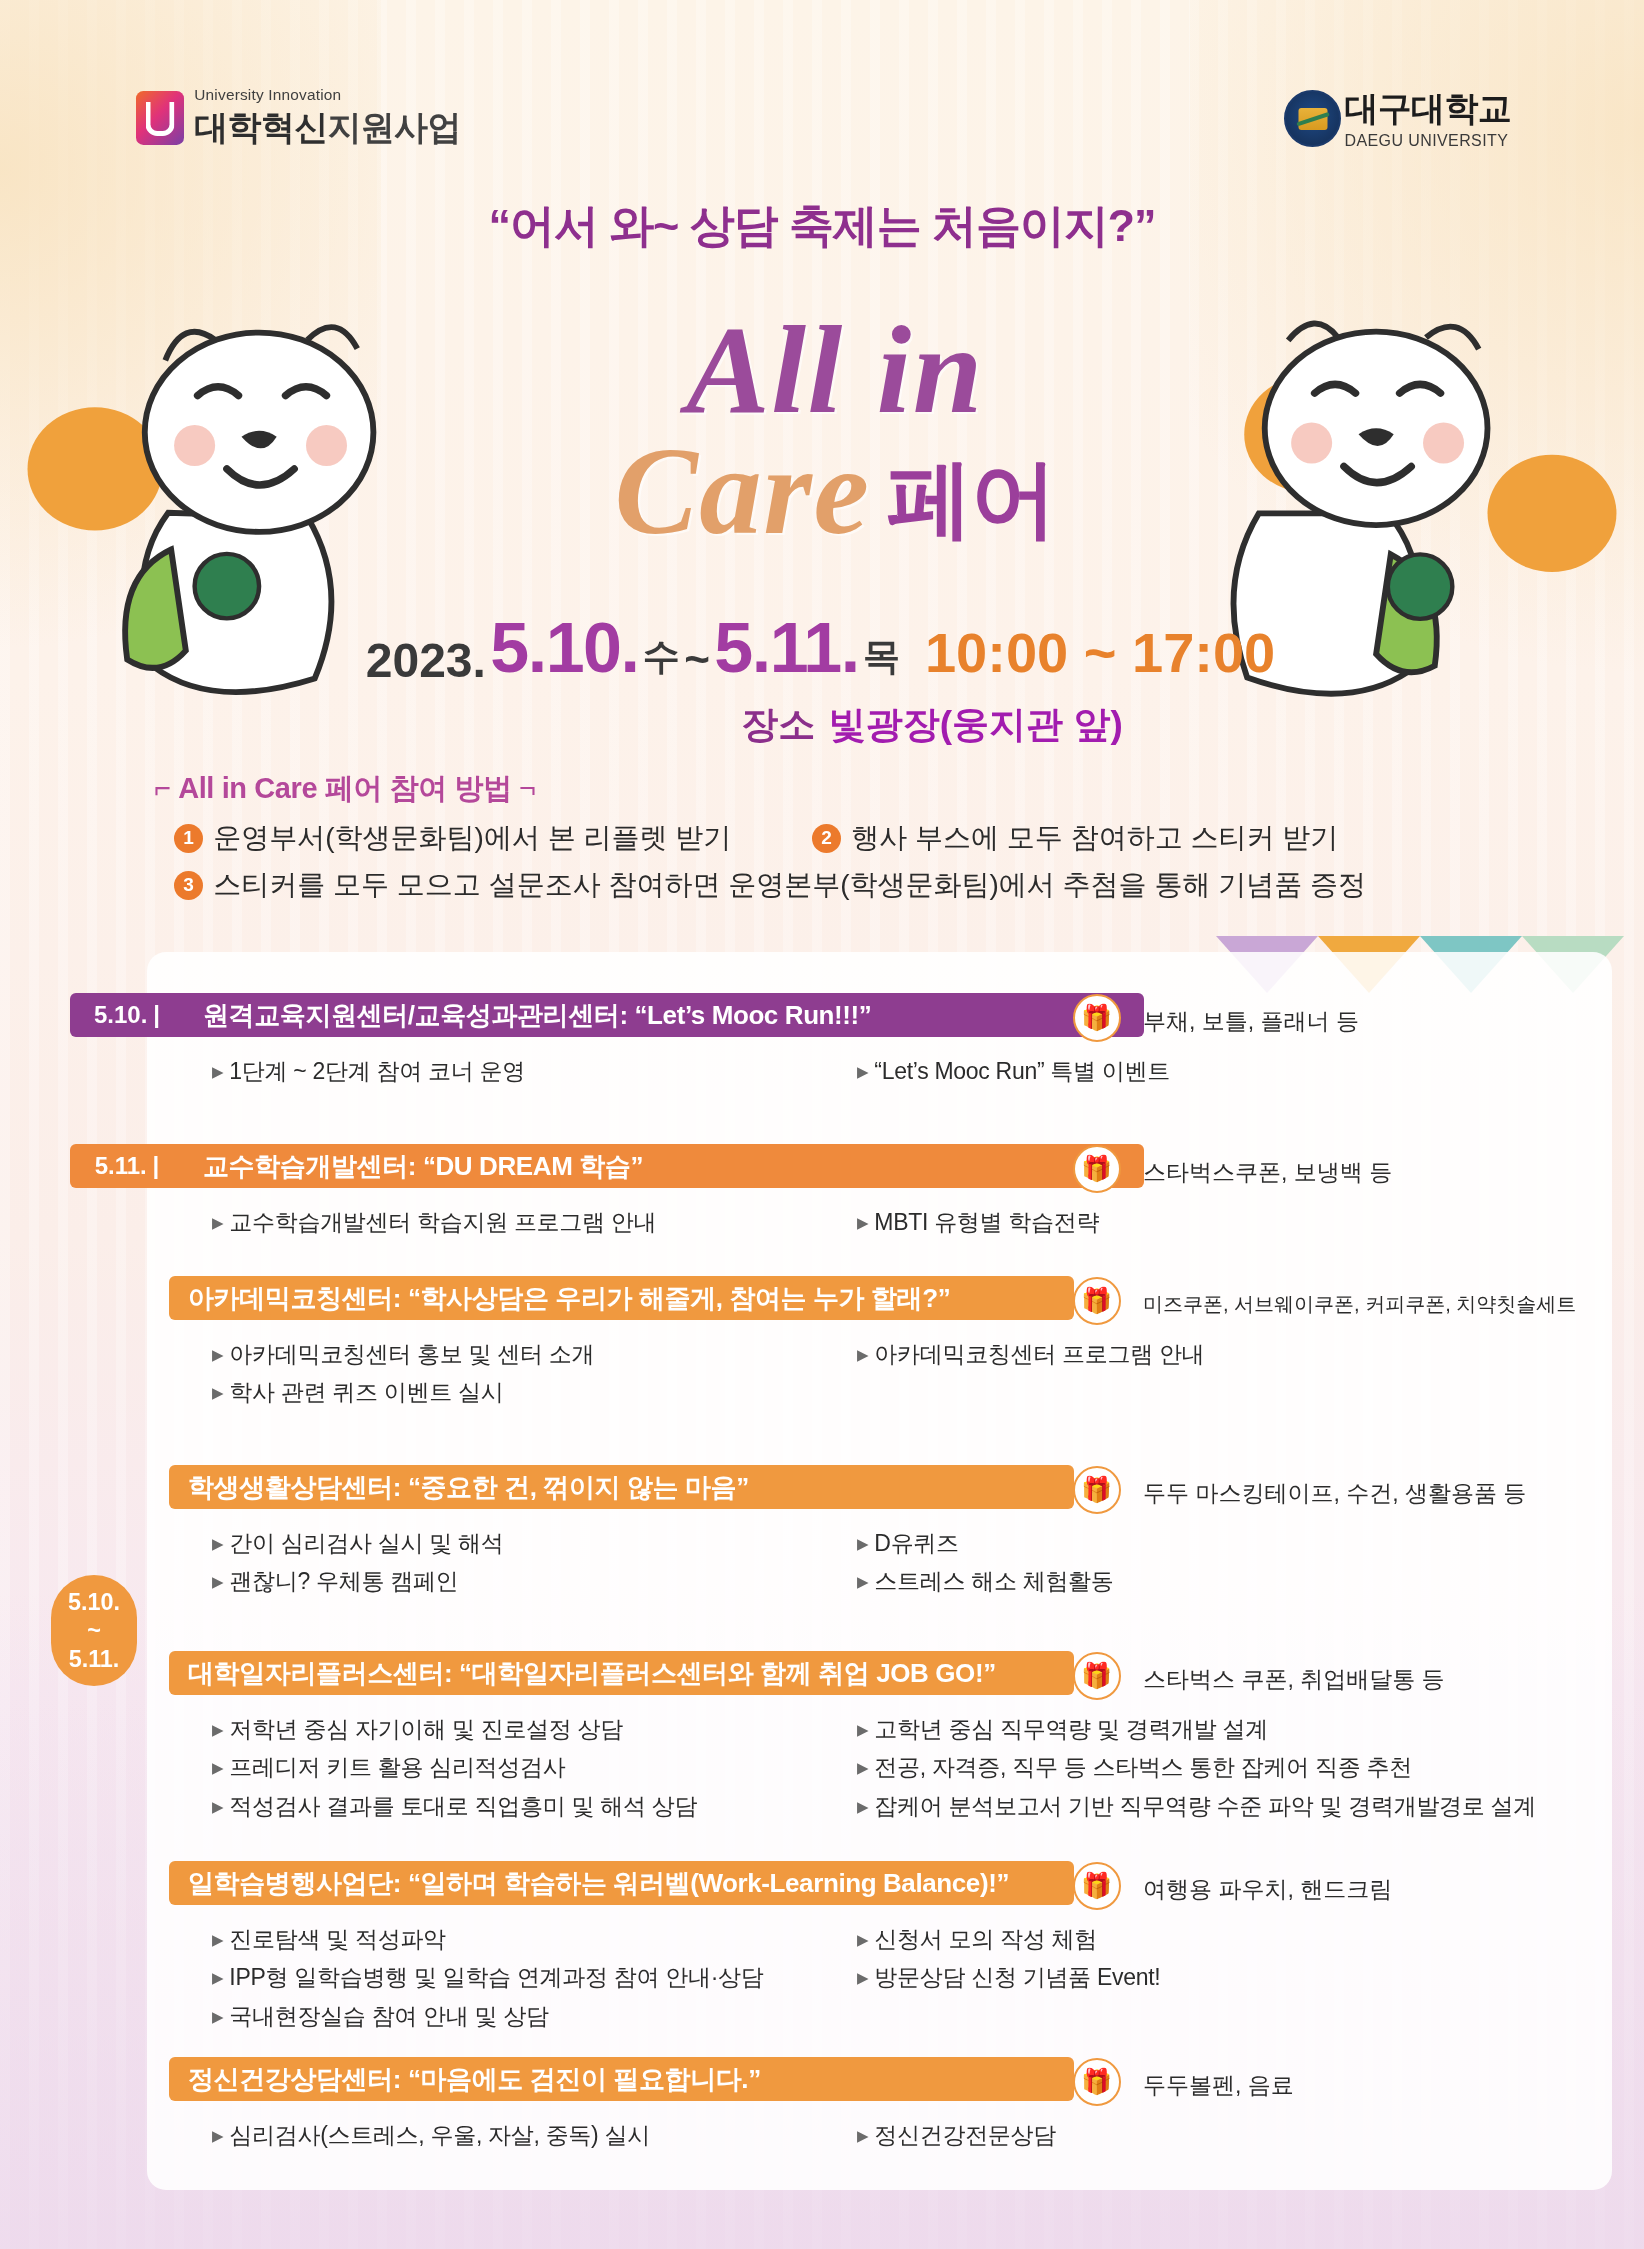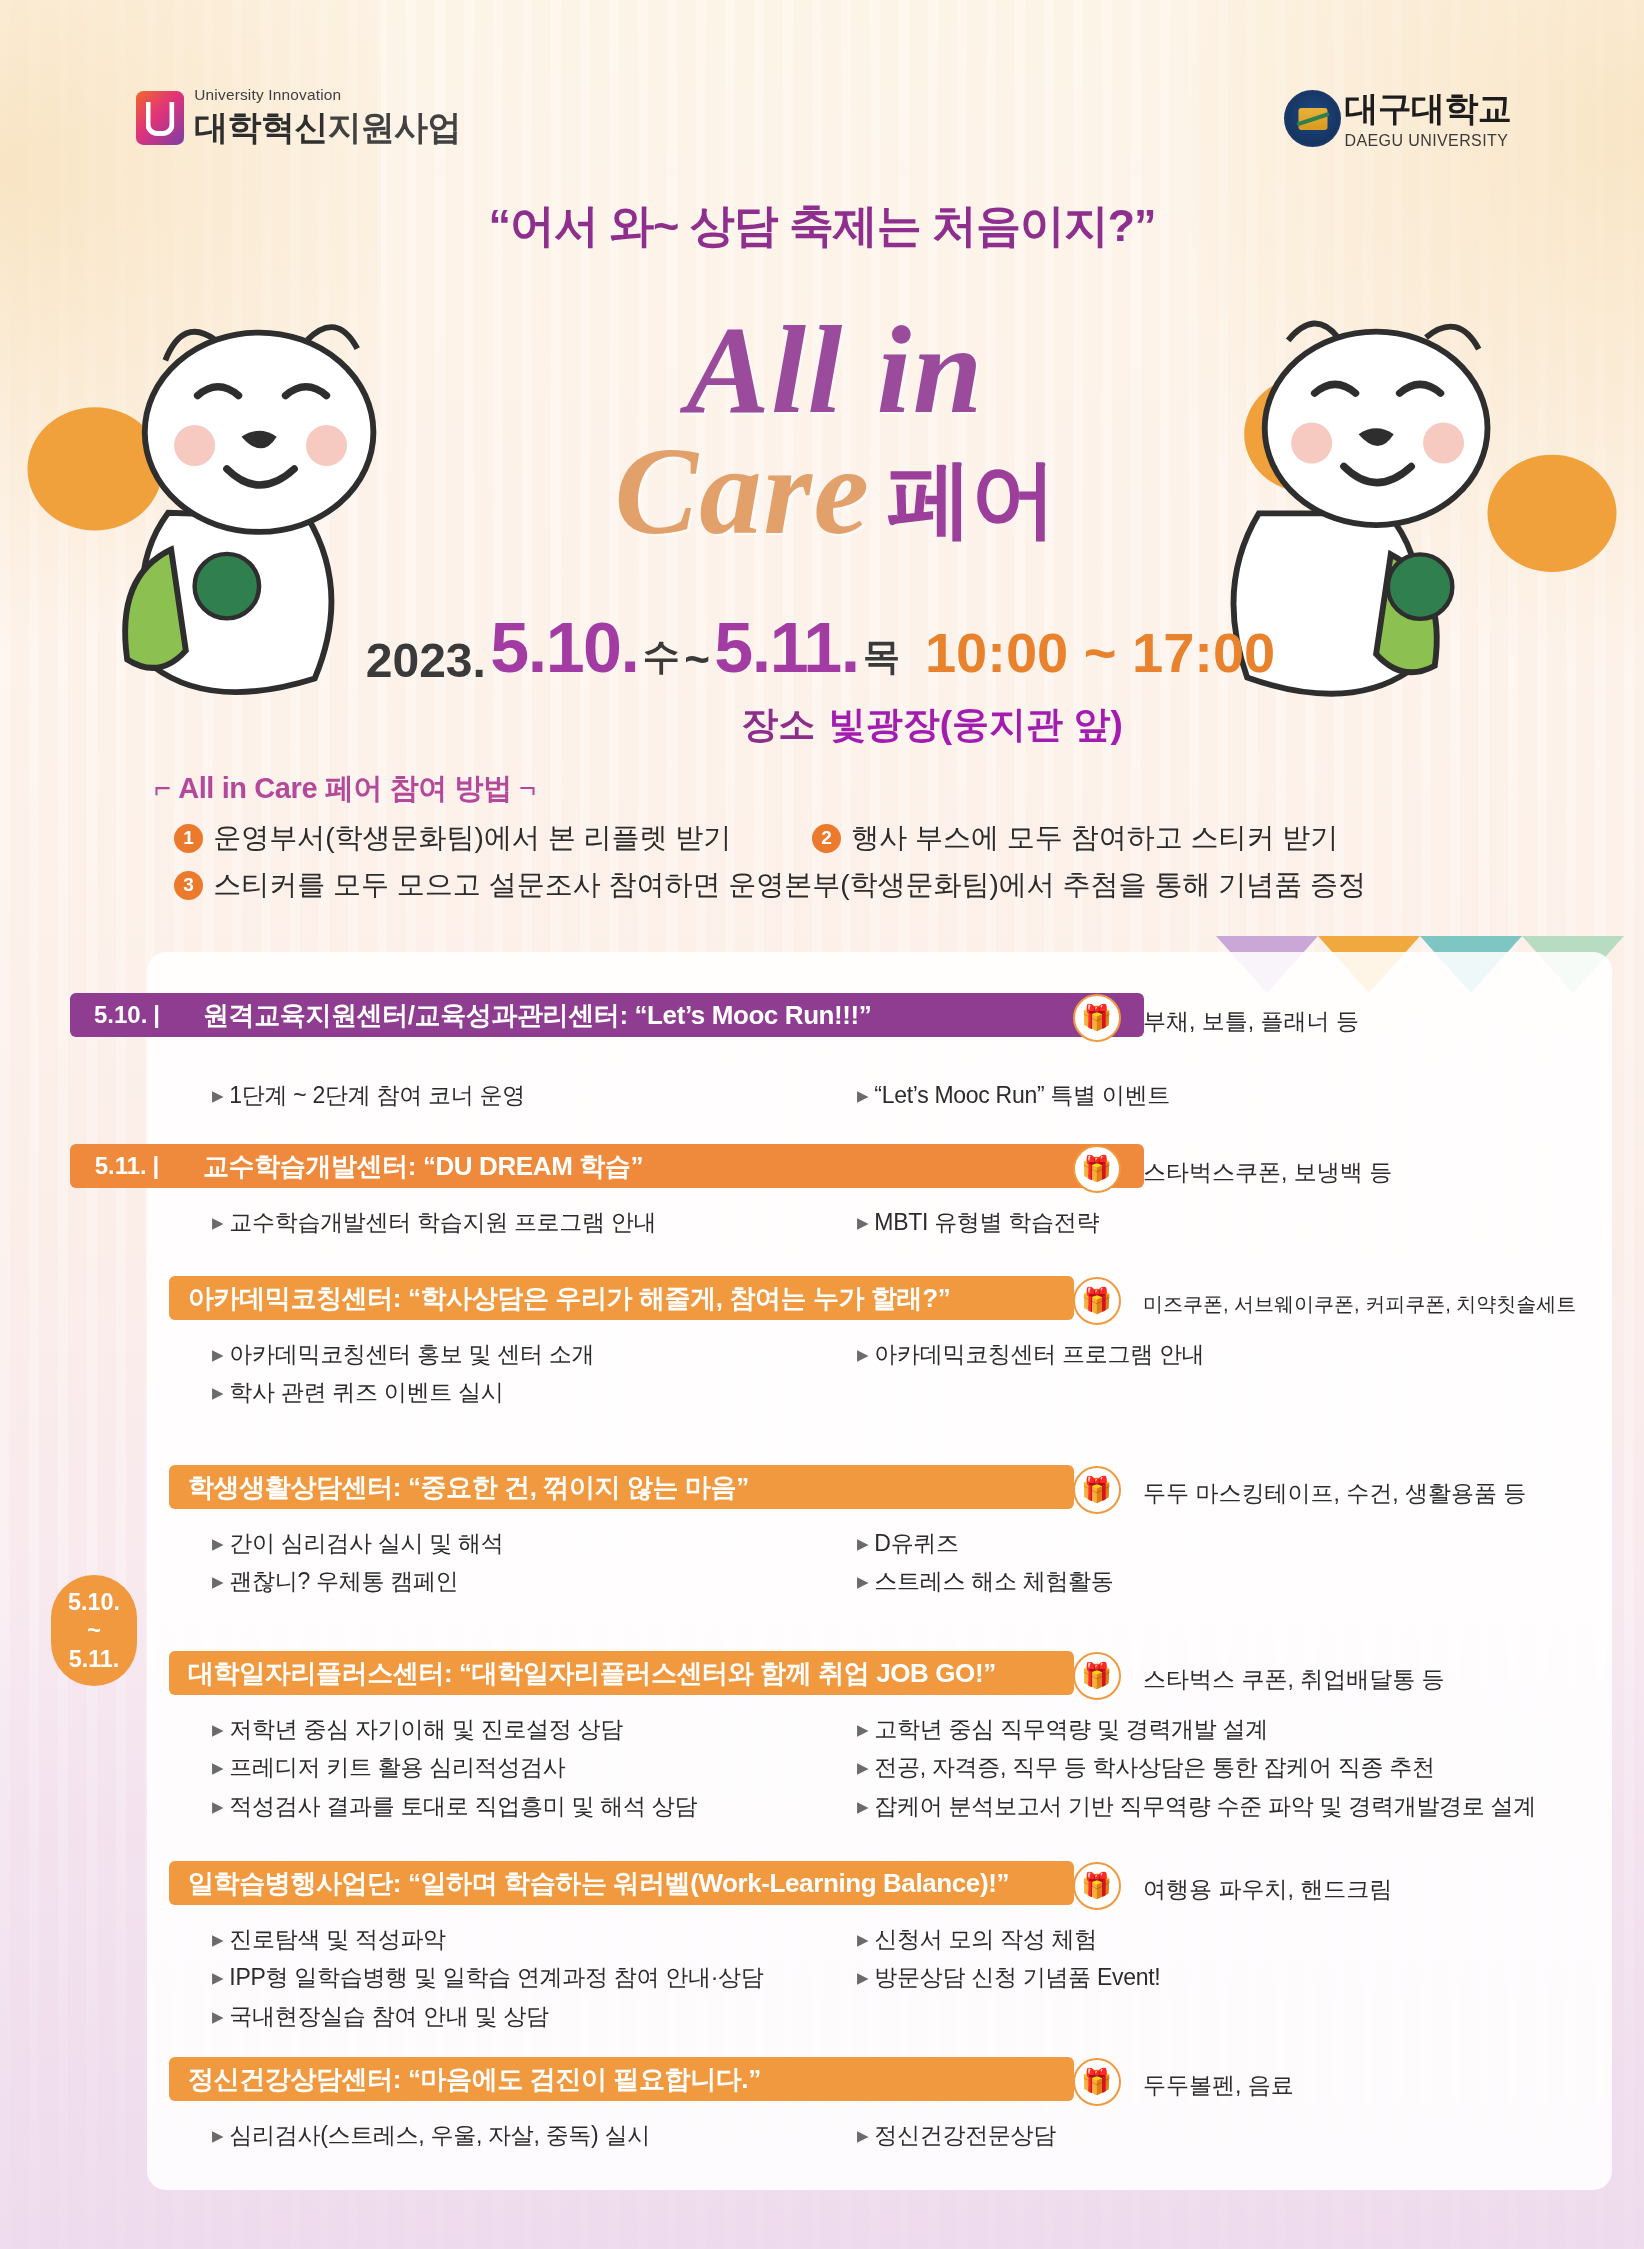--- a/index.html
+++ b/index.html
@@ -307,21 +307,21 @@
     <div class="date-tag c-purple">
         <span>5.10.</span>
         <span class="dot">|</span>
       </div>
     <div class="title-bar joined c-purple" style="width:960px;">
         <span>원격교육지원센터/교육성과관리센터: “Let’s Mooc Run!!!”</span>
       </div>
   </div>
   <div class="gift" style="left:1073px;top:0.7px;">🎁</div>
   <div class="giftlabel" style="left:1143px;top:13px;">부채, 보틀, 플래너 등</div>
-  <div class="bullets" style="left:212px;top:63px;margin-top:24px;">
+  <div class="bullets" style="left:212px;top:63px;">
     <div class="bcol" style="width:645px;">
       <div class="bullet">1단계 ~ 2단계 참여 코너 운영</div>
     </div>
     <div class="bcol">
       <div class="bullet">“Let’s Mooc Run” 특별 이벤트</div>
     </div>
   </div>
 </div>
 
 <div class="prog" style="top:1144px;">
@@ -394,21 +394,21 @@
   <div class="gift" style="left:1073px;top:0.7px;">🎁</div>
   <div class="giftlabel" style="left:1143px;top:13px;">스타벅스 쿠폰, 취업배달통 등</div>
   <div class="bullets" style="left:212px;top:63px;">
     <div class="bcol" style="width:645px;">
       <div class="bullet">저학년 중심 자기이해 및 진로설정 상담</div>
       <div class="bullet">프레디저 키트 활용 심리적성검사</div>
       <div class="bullet">적성검사 결과를 토대로 직업흥미 및 해석 상담</div>
     </div>
     <div class="bcol">
       <div class="bullet">고학년 중심 직무역량 및 경력개발 설계</div>
-      <div class="bullet">전공, 자격증, 직무 등 학사상담은 통한 잡케어 직종 추천</div>
+      <div class="bullet">전공, 자격증, 직무 등 스타벅스 통한 잡케어 직종 추천</div>
       <div class="bullet">잡케어 분석보고서 기반 직무역량 수준 파악 및 경력개발경로 설계</div>
     </div>
   </div>
 </div>
 
 <div class="prog" style="top:1861px;">
   <div class="bar-row" style="padding-left:169px;">
     <div class="title-bar c-orange2" style="width:905px;">
         <span>일학습병행사업단: “일하며 학습하는 워러벨(Work-Learning Balance)!”</span>
       </div>

